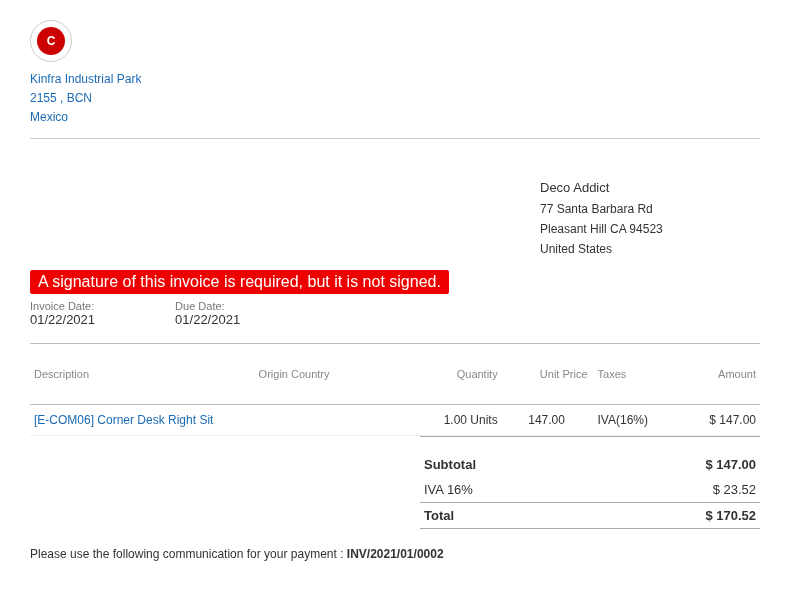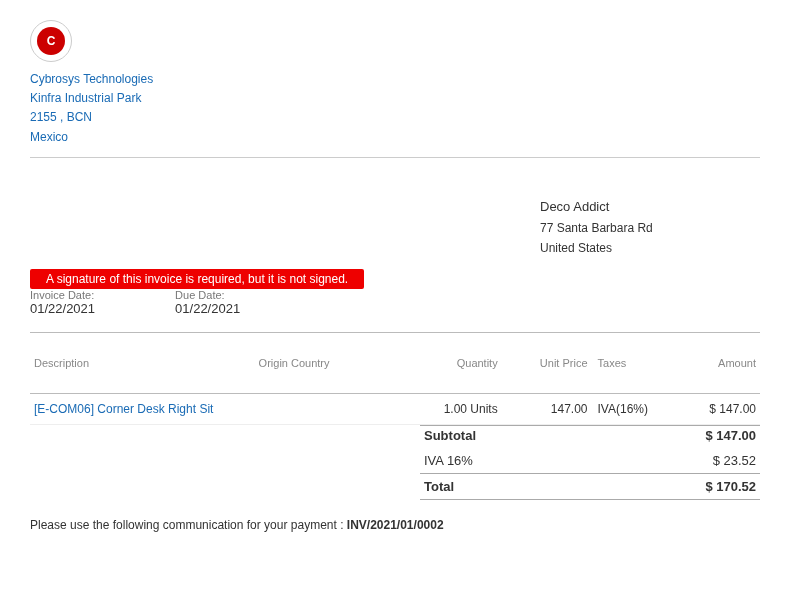--- a/index.html
+++ b/index.html
@@ -56,24 +56,24 @@
     .left-col { flex: 1; }
     .right-col {
       min-width: 220px;
       text-align: left;
       font-size: 12px;
       line-height: 1.7;
     }
     .signature-warning {
       background: #e00;
       color: #fff;
-      font-size: 12px;
-      padding: 3px 16px;
+      font-size: 16px;
+      padding: 3px 8px;
       display: inline-block;
-      margin-bottom: 0;
+      margin-bottom: 6px;
       border-radius: 2px;
     }
     .invoice-title {
       font-size: 30px;
       font-weight: normal;
       color: #222;
       margin-bottom: 12px;
     }
     .dates-row {
       display: flex;
@@ -125,21 +125,21 @@
     .totals-table tr td {
       padding: 5px 4px;
       font-size: 13px;
     }
     .totals-table tr td:last-child {
       text-align: right;
     }
     .totals-table .subtotal-row td {
       font-weight: bold;
       border-top: 1px solid #aaa;
-      padding-top: 2px;
+      padding-top: 20px;
     }
     .totals-table .tax-row td { }
     .totals-table .total-row td {
       font-weight: bold;
       border-top: 1px solid #aaa;
       border-bottom: 1px solid #aaa;
     }
     .payment-note {
       font-size: 12px;
       color: #333;
@@ -158,33 +158,33 @@
   <div class="header-section">
     <div class="logo-circle">
       <div class="logo-inner">
         <svg width="22" height="22" viewBox="0 0 22 22">
           <circle cx="11" cy="11" r="10" fill="#cc0000"></circle>
           <text x="11" y="15" text-anchor="middle" font-size="12" fill="white" font-family="Arial" font-weight="bold">C</text>
         </svg>
       </div>
     </div>
     <div class="company-info">
-      <div>Cybrosys Technologies</div>
       <div>Kinfra Industrial Park</div>
       <div>2155 , BCN</div>
       <div>Mexico</div>
     </div>
   </div>
 
   
   <div class="two-col">
     <div class="left-col"></div>
     <div class="right-col">
       <div style="font-size:13px;">Deco Addict</div>
       <div>77 Santa Barbara Rd</div>
+      <div>Pleasant Hill CA 94523</div>
       <div>United States</div>
     </div>
   </div>
 
   
   <div class="signature-warning">A signature of this invoice is required, but it is not signed.</div>
 
   
 
   
@@ -209,21 +209,21 @@
         <th class="right" style="width:80px;margin-top:24px;">Unit Price</th>
         <th style="width:70px; padding-left:6px;">Taxes</th>
         <th class="right" style="width:80px;">Amount</th>
       </tr>
     </thead>
     <tbody id="invoice-rows">
     <tr>
       <td style="color:#1a6bb5;">[E-COM06] Corner Desk Right Sit</td>
       <td></td>
       <td style="text-align:right;">1.00 Units</td>
-      <td style="text-align:right;">147.00</td>
+      <td style="text-align:center;">147.00</td>
       <td style="padding-left:6px;">IVA(16%)</td>
       <td style="text-align:right;">$ 147.00</td>
     </tr>
       </tbody>
   </table>
 
   
   <div class="totals-section">
     <table class="totals-table">
       <tbody>

